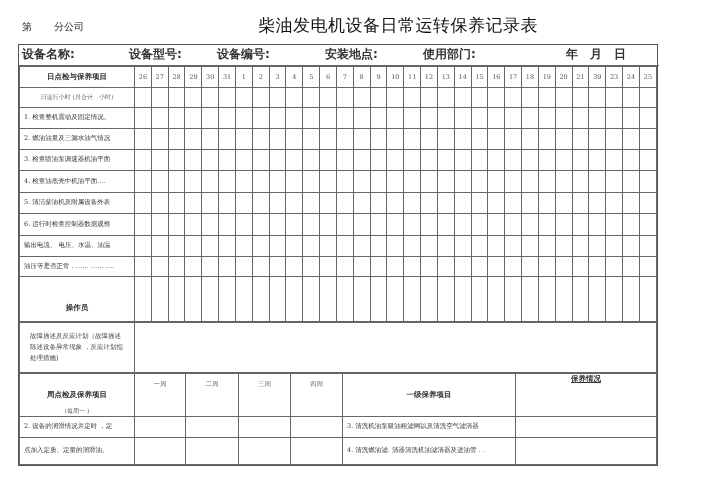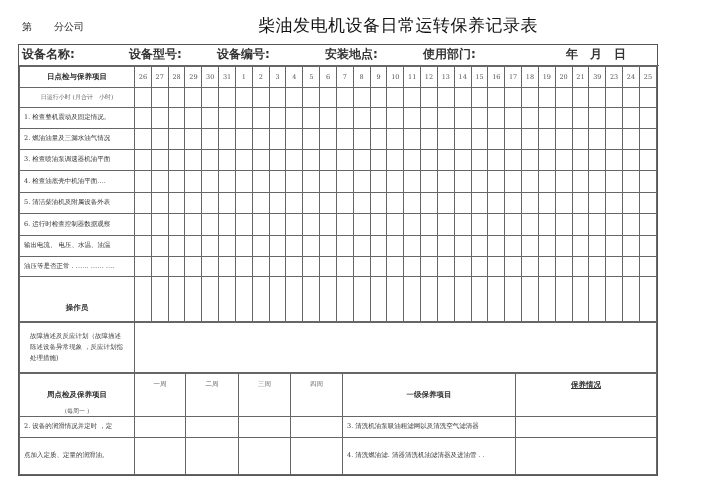--- a/index.html
+++ b/index.html
@@ -17,21 +17,21 @@
   .day { text-align: center; font-size: 6.5px; color: #555; }
   .item { padding-left: 4px; font-size: 6.5px; color: #333; }
   .item-sub { text-align: center; font-size: 6px; color: #666; }
   .op { text-align: center; font-weight: bold; font-family: "DejaVu Sans", sans-serif; font-size: 7.5px; }
   .fault { font-size: 6.5px; padding: 4px 10px; white-space: normal; line-height: 11px; color: #444; vertical-align: middle; }
   .week { text-align: center; font-size: 6.5px; color: #666; vertical-align: top; padding-top: 6px; }
   .weekhdr { text-align: center; vertical-align: top; padding-top: 16px; }
   .weekhdr .t { font-weight: bold; font-family: "DejaVu Sans", sans-serif; font-size: 7.5px; display: block; }
   .weekhdr .s { font-size: 6px; color: #666; display: block; margin-top: 7px; }
   .lv1hdr { text-align: center; font-weight: bold; font-family: "DejaVu Sans", sans-serif; font-size: 7.5px; vertical-align: middle; }
-  .lv1hdr.top { vertical-align: top; padding-top: 6px; text-decoration: underline; }
+  .lv1hdr.top { vertical-align: top; padding-top: 0; text-decoration: underline; }
 </style>
 </head>
 <body>
 
 <div class="company">
   <span>第</span><span class="gap"></span><span>分公司</span>
 </div>
 <div class="title">柴油发电机设备日常运转保养记录表</div>
 
 <div class="sheet">
@@ -507,21 +507,21 @@
     </tr>
     <tr style="height:21px">
       <td class="item">2. 设备的润滑情况并定时 ，定</td>
       <td></td>
           <td></td>
           <td></td>
           <td></td>
       <td class="item">3. 清洗机油泵吸油粗滤网以及清洗空气滤清器</td>
       <td></td>
     </tr>
-    <tr style="height:37px">
+    <tr style="height:27px">
       <td class="item">点加入定质、定量的润滑油。</td>
       <td></td>
           <td></td>
           <td></td>
           <td></td>
       <td class="item">4. 清洗燃油滤. 清器清洗机油滤清器及进油管 . .</td>
       <td></td>
     </tr>
   </tbody>
     </table>

